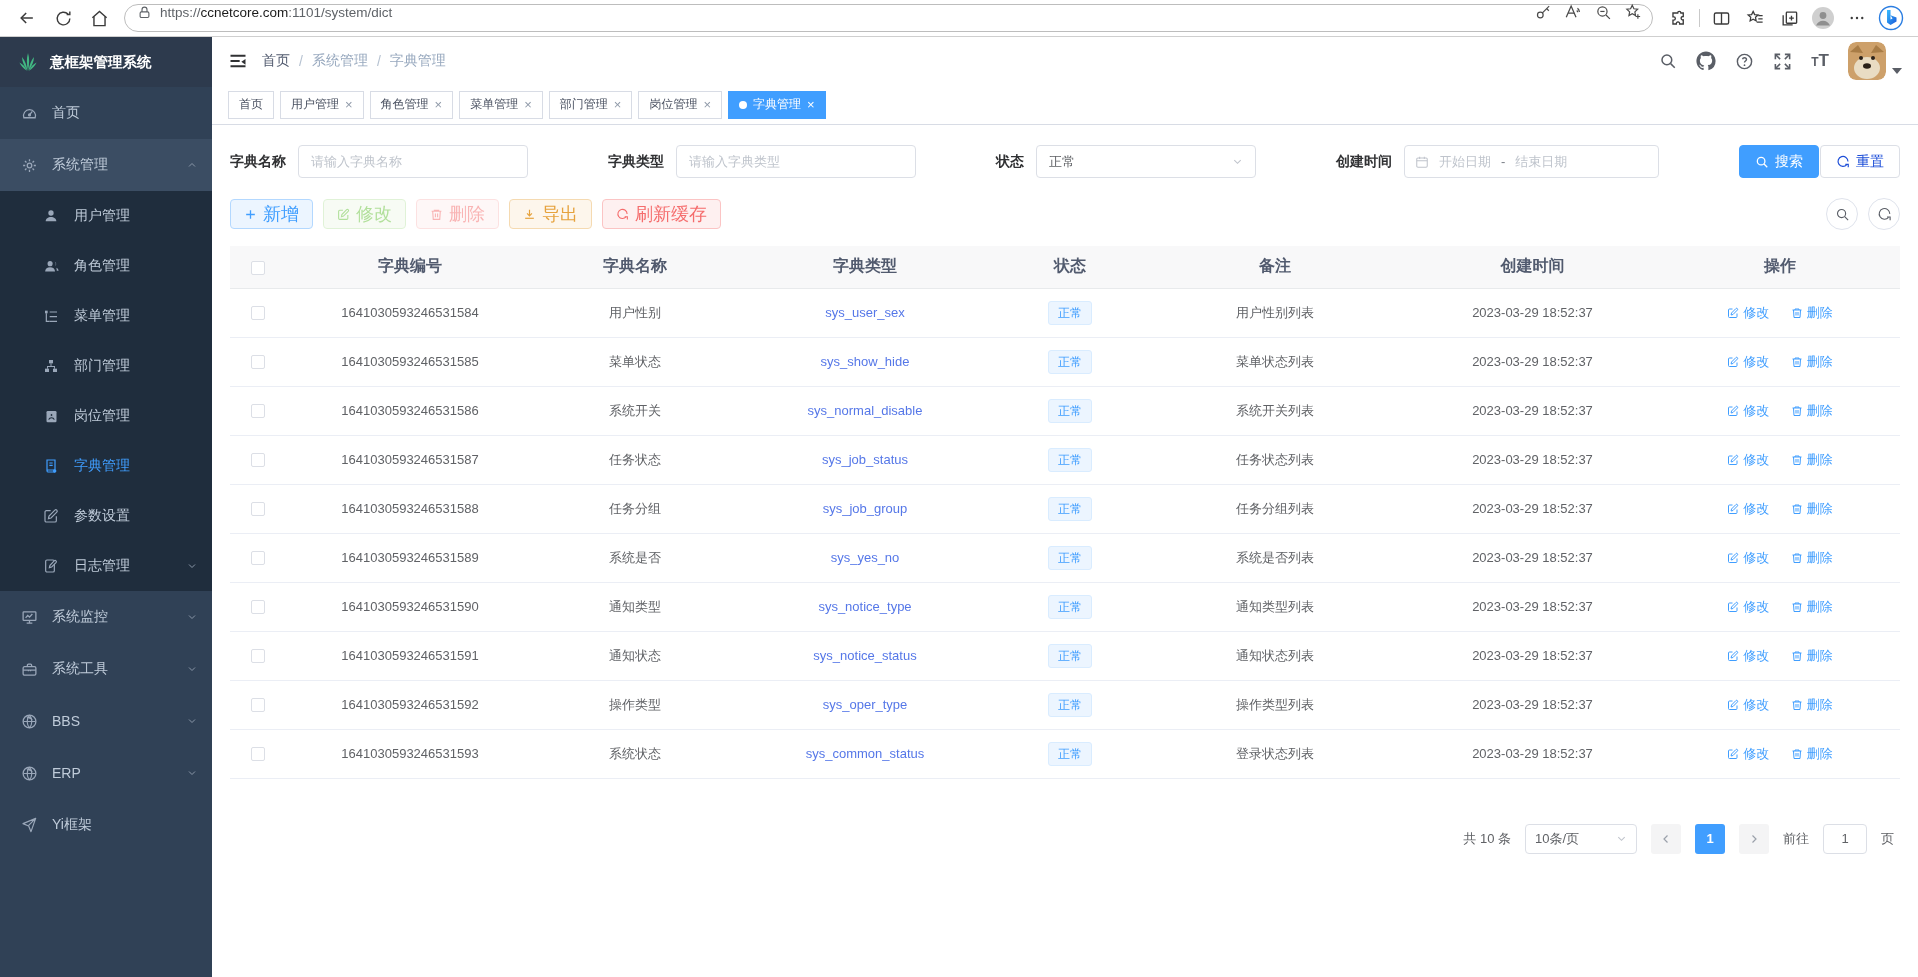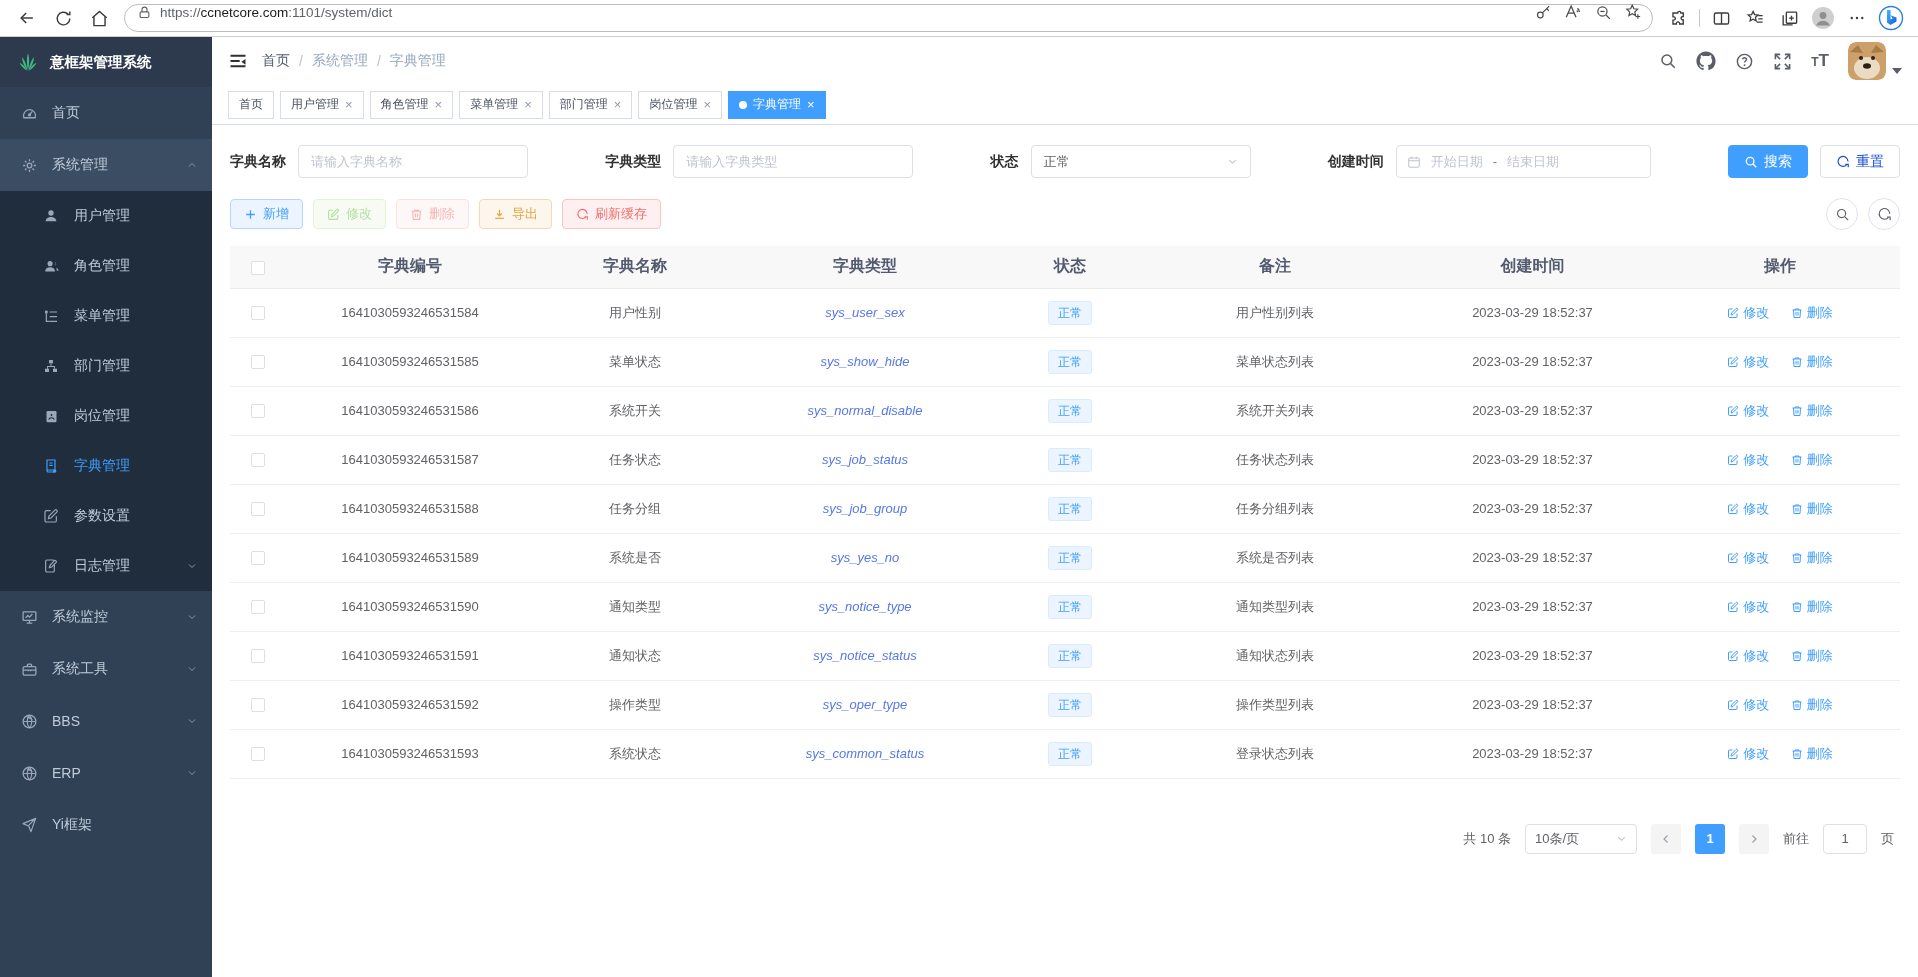--- a/index.html
+++ b/index.html
@@ -74,40 +74,40 @@
   .f-select .sel-caret { margin-left:auto; color:#c0c4cc; }
   .date-range { width:255px; height:33px; border:1px solid #dcdfe6; border-radius:4px;
     display:flex; align-items:center; gap:10px; padding:0 10px; font-size:13px; color:#bfc4cc; }
   .btn-base { height:33px; border-radius:4px; font-size:14px; display:flex; align-items:center;
     gap:6px; padding:0 15px; cursor:pointer; border:1px solid transparent; }
   .btn-search { background:#409eff; border-color:#409eff; color:#fff; }
   .btn-reset { background:#fff; border-color:#dcdfe6; color:#1d4ed8; }
 
   
   .toolbar { margin-top:20px; display:flex; align-items:center; gap:10px; }
-  .btn { height:30px; padding:0 13px; border-radius:4px; font-size:13px; display:flex;
+  .btn { height:30px; padding:0 13px; border-radius:4px; font-size:18px; display:flex;
     align-items:center; gap:6px; border:1px solid; cursor:pointer; }
   .btn-add { color:#409eff; background:#ecf5ff; border-color:#b3d8ff; }
   .btn-edit { color:#67c23a; background:#f0f9eb; border-color:#c2e7b0; opacity:.5; }
   .btn-del { color:#f56c6c; background:#fef0f0; border-color:#fbc4c4; opacity:.5; }
   .btn-export { color:#e6a23c; background:#fdf6ec; border-color:#f5dab1; }
   .btn-cache { color:#f56c6c; background:#fef0f0; border-color:#fbc4c4; }
   .toolbar-right { margin-left:auto; display:flex; gap:10px; }
   .circle-btn { width:32px; height:32px; border-radius:50%; border:1px solid #dfe3ec;
     display:flex; align-items:center; justify-content:center; color:#5a5e66; background:#fff; cursor:pointer; }
 
   
   table.dict { width:100%; border-collapse:collapse; table-layout:fixed; margin-top:16px; }
   table.dict th { background:#f8f8f9; color:#515a6e; font-size:16px; font-weight:bold;
     height:42px; border-bottom:1px solid #e8eaec; text-align:center; }
   table.dict td { height:49px; border-bottom:1px solid #ebeef5; font-size:13px; color:#606266;
     text-align:center; white-space:nowrap; overflow:hidden; }
   .cb { width:14px; height:14px; border:1px solid #dcdfe6; border-radius:2px; background:#fff;
     display:inline-block; vertical-align:middle; cursor:pointer; }
-  .link-type { color:#5577e8; cursor:pointer;font-style:italic; }
+  .link-type { color:#5577e8; cursor:pointer; }
   .tag { display:inline-block; background:#ecf5ff; border:1px solid #d9ecff; color:#409eff;
     font-size:12px; height:24px; line-height:22px; padding:0 9px; border-radius:3px; }
   .op-link { color:#409eff; display:inline-flex; align-items:center; gap:4px; margin:0 9px;
     cursor:pointer; font-size:13px; }
 
   
   .pagination { margin-top:45px; display:flex; justify-content:flex-end; align-items:center;
     gap:14px; font-size:13px; color:#606266; padding-right:6px; }
   .size-select { width:112px; height:30px; border:1px solid #dcdfe6; border-radius:4px;
     display:flex; align-items:center; justify-content:space-between; padding:0 9px; cursor:pointer; }
@@ -559,21 +559,21 @@
               <svg width="14" height="14" viewBox="0 0 24 24" fill="none" stroke="#c0c4cc" stroke-width="1.8">
                   <rect x="3" y="5" width="18" height="16" rx="2"></rect>
                   <path d="M8 3v4M16 3v4M3 10h18"></path>
                 </svg>
             </span>
             <span>开始日期</span>
             <span style="color:#7a7f87">-</span>
             <span>结束日期</span>
           </div>
         </div>
-        <div class="f-group" style="gap:12px">
+        <div class="f-group" style="gap:1px">
           <button class="btn-base btn-search">
             <svg width="14" height="14" viewBox="0 0 24 24" fill="none" stroke="currentColor" stroke-width="2.2">
                 <circle cx="10.5" cy="10.5" r="6.5"></circle>
                 <path d="M15.5 15.5L21 21"></path>
               </svg>
             <span>搜索</span>
           </button>
           <button class="btn-base btn-reset">
             <svg width="14" height="14" viewBox="0 0 24 24" fill="none" stroke="currentColor" stroke-width="2">
                 <path d="M20.5 11a8.5 8.5 0 1 0-2 5.5"></path>

